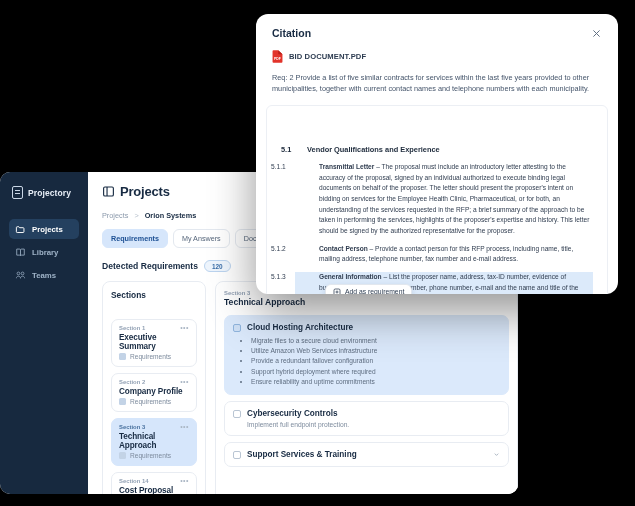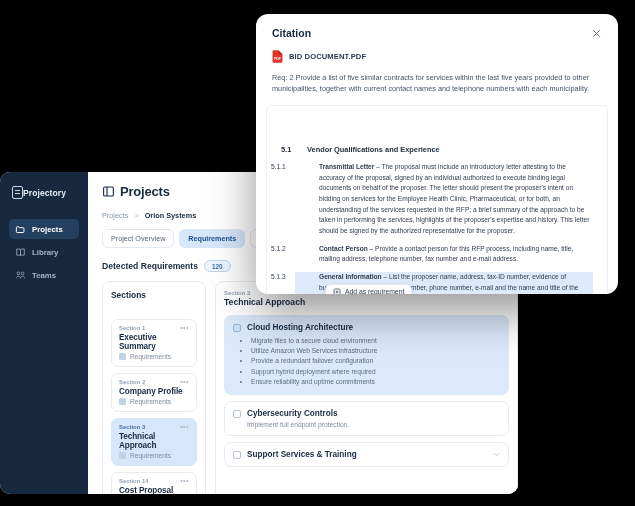--- a/index.html
+++ b/index.html
@@ -20,21 +20,21 @@
     border-radius: 10px;
     overflow: hidden;
     display: flex;
     box-shadow: 0 10px 30px rgba(0,0,0,.45);
   }
   .app-sidebar {
     width: 88px; flex: 0 0 88px;
     background: #17293f;
     padding: 14px 9px 0 9px;
   }
-  .brand { display: flex; align-items: center; margin-bottom: 20px; padding-left: 3px; }
+  .brand { display: flex; align-items: center; gap: 5px; margin-bottom: 20px; padding-left: 3px; }
   .brand-mark { width: 11px; height: 13px; border: 1.3px solid #c9d6e6; border-radius: 2px; position: relative; flex: 0 0 auto; }
   .brand-mark::after { content: ""; position: absolute; left: 2px; top: 2.5px; width: 5px; height: 1.2px; background: #c9d6e6; box-shadow: 0 3px 0 #c9d6e6; }
   .brand-name { color: #e7eef7; font-size: 8.5px; font-weight: bold; letter-spacing: .1px; }
 
   .nav-item {
     display: flex; align-items: center; gap: 6px;
     height: 20px; padding: 0 6px; margin-bottom: 3px;
     border-radius: 5px; cursor: pointer;
   }
   .nav-item.active { background: #24405f; }
@@ -213,21 +213,20 @@
         <div class="page-title">Projects</div>
       </div>
 
       <div class="breadcrumb">
         <span>Projects</span>
         <span class="sep">&gt;</span>
         <span class="crumb-cur">Orion Systems</span>
       </div>
 
       <div class="tabs">
-        <div class="tab">Project Overview</div>
         <div class="tab active">Requirements</div>
         <div class="tab">My Answers</div>
         <div class="tab">Documents</div>
       </div>
 
       <div class="detected-row">
         <span class="detected-label">Detected Requirements</span>
         <span class="count-badge">120</span>
       </div>
 

